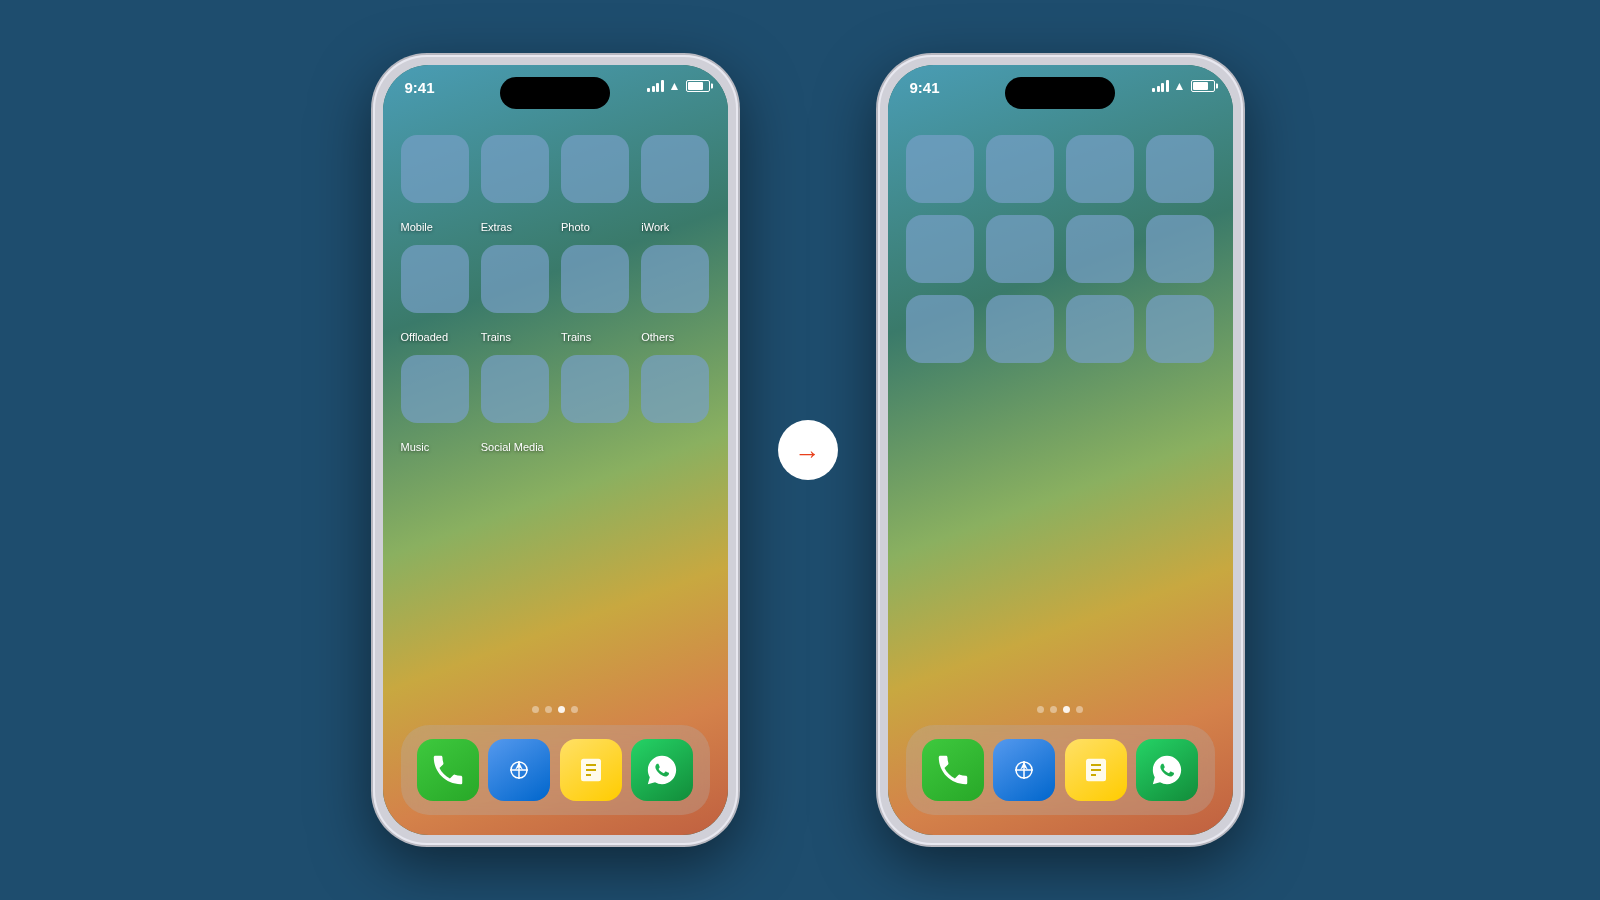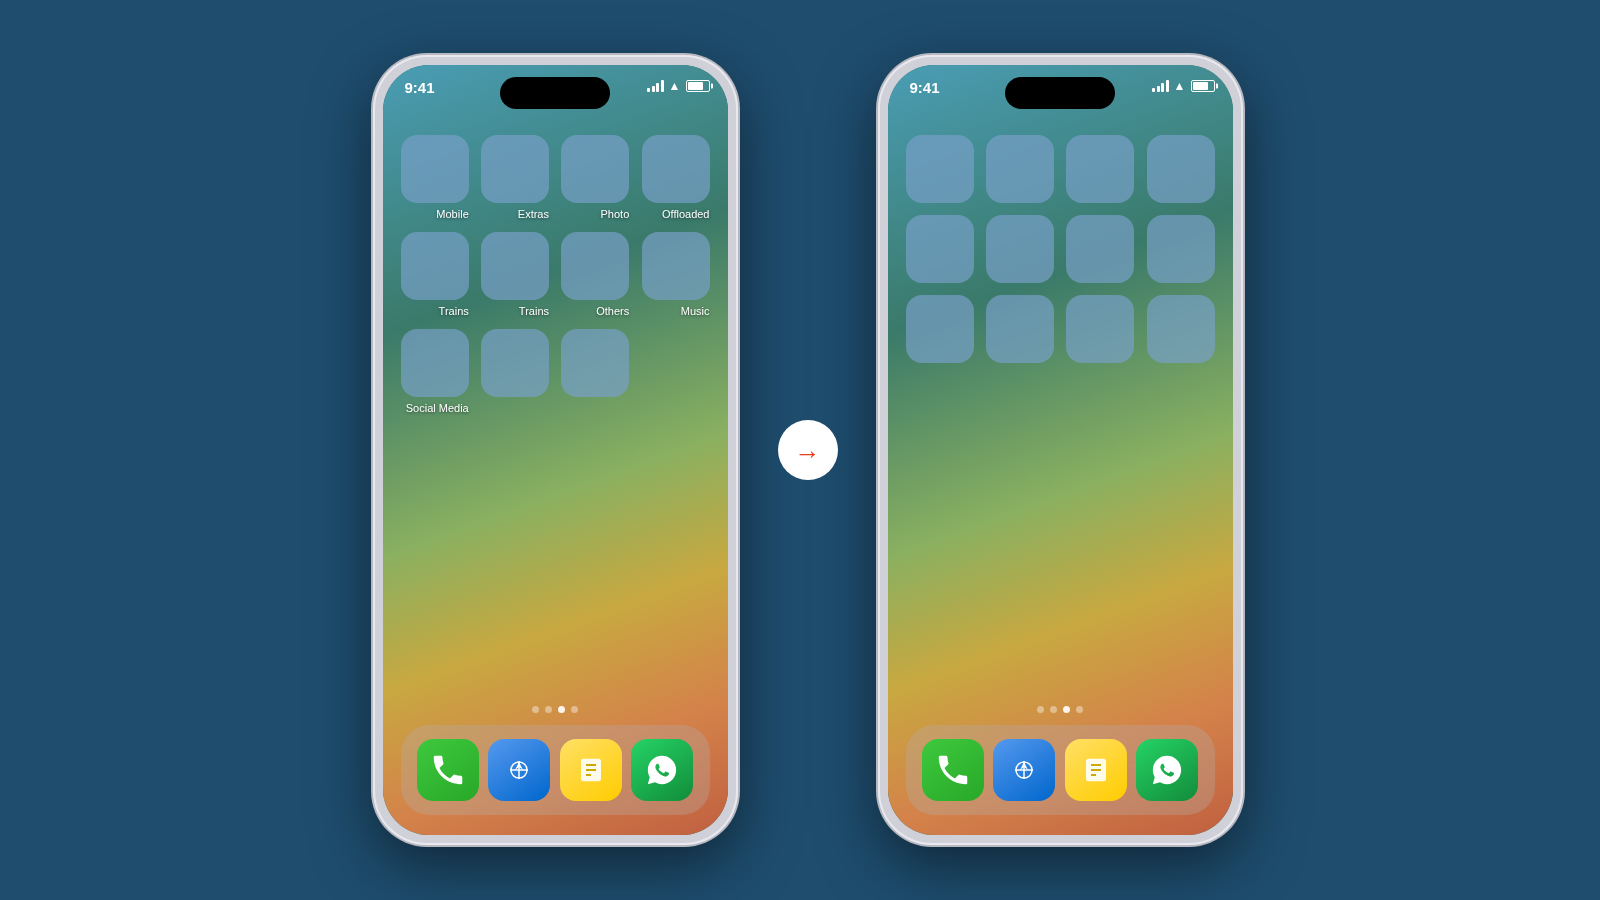--- a/index.html
+++ b/index.html
@@ -170,22 +170,22 @@
       right: 18px;
       display: grid;
       grid-template-columns: repeat(4, 1fr);
       gap: 12px;
       z-index: 5;
     }
 
     .app-item {
       display: flex;
       flex-direction: column;
-      align-items: flex-end;
-      gap: 5px;
+      align-items: flex-start;
+      gap: 18px;
     }
 
     .app-icon {
       width: 68px;
       height: 68px;
       border-radius: 16px;
       overflow: hidden;
       position: relative;
     }
 
@@ -360,20 +360,36 @@
                 <div class="mini-dot white"></div>
                 <div class="mini-dot white"></div>
               <div class="mini-dot white"></div>
                 <div class="mini-dot white"></div>
                 <div class="mini-dot gray"></div>
             </div>
           </div>
           <span class="app-label">Photo</span>
         </div>
 
+        <div class="app-item">
+          <div class="app-icon folder icon-iwork">
+            <div class="mini-icon-grid">
+              <div class="mini-dot yellow"></div>
+                <div class="mini-dot blue"></div>
+                <div class="mini-dot green"></div>
+              <div class="mini-dot white"></div>
+                <div class="mini-dot orange"></div>
+                <div class="mini-dot white"></div>
+              <div class="mini-dot gray"></div>
+                <div class="mini-dot white"></div>
+                <div class="mini-dot white"></div>
+            </div>
+          </div>
+          <span class="app-label">iWork</span>
+        </div>
 
         <div class="app-item">
           <div class="app-icon folder icon-offloaded">
             <div class="mini-icon-grid">
               <div class="mini-dot blue"></div>
                 <div class="mini-dot green"></div>
                 <div class="mini-dot white"></div>
               <div class="mini-dot white"></div>
                 <div class="mini-dot blue"></div>
                 <div class="mini-dot orange"></div>

